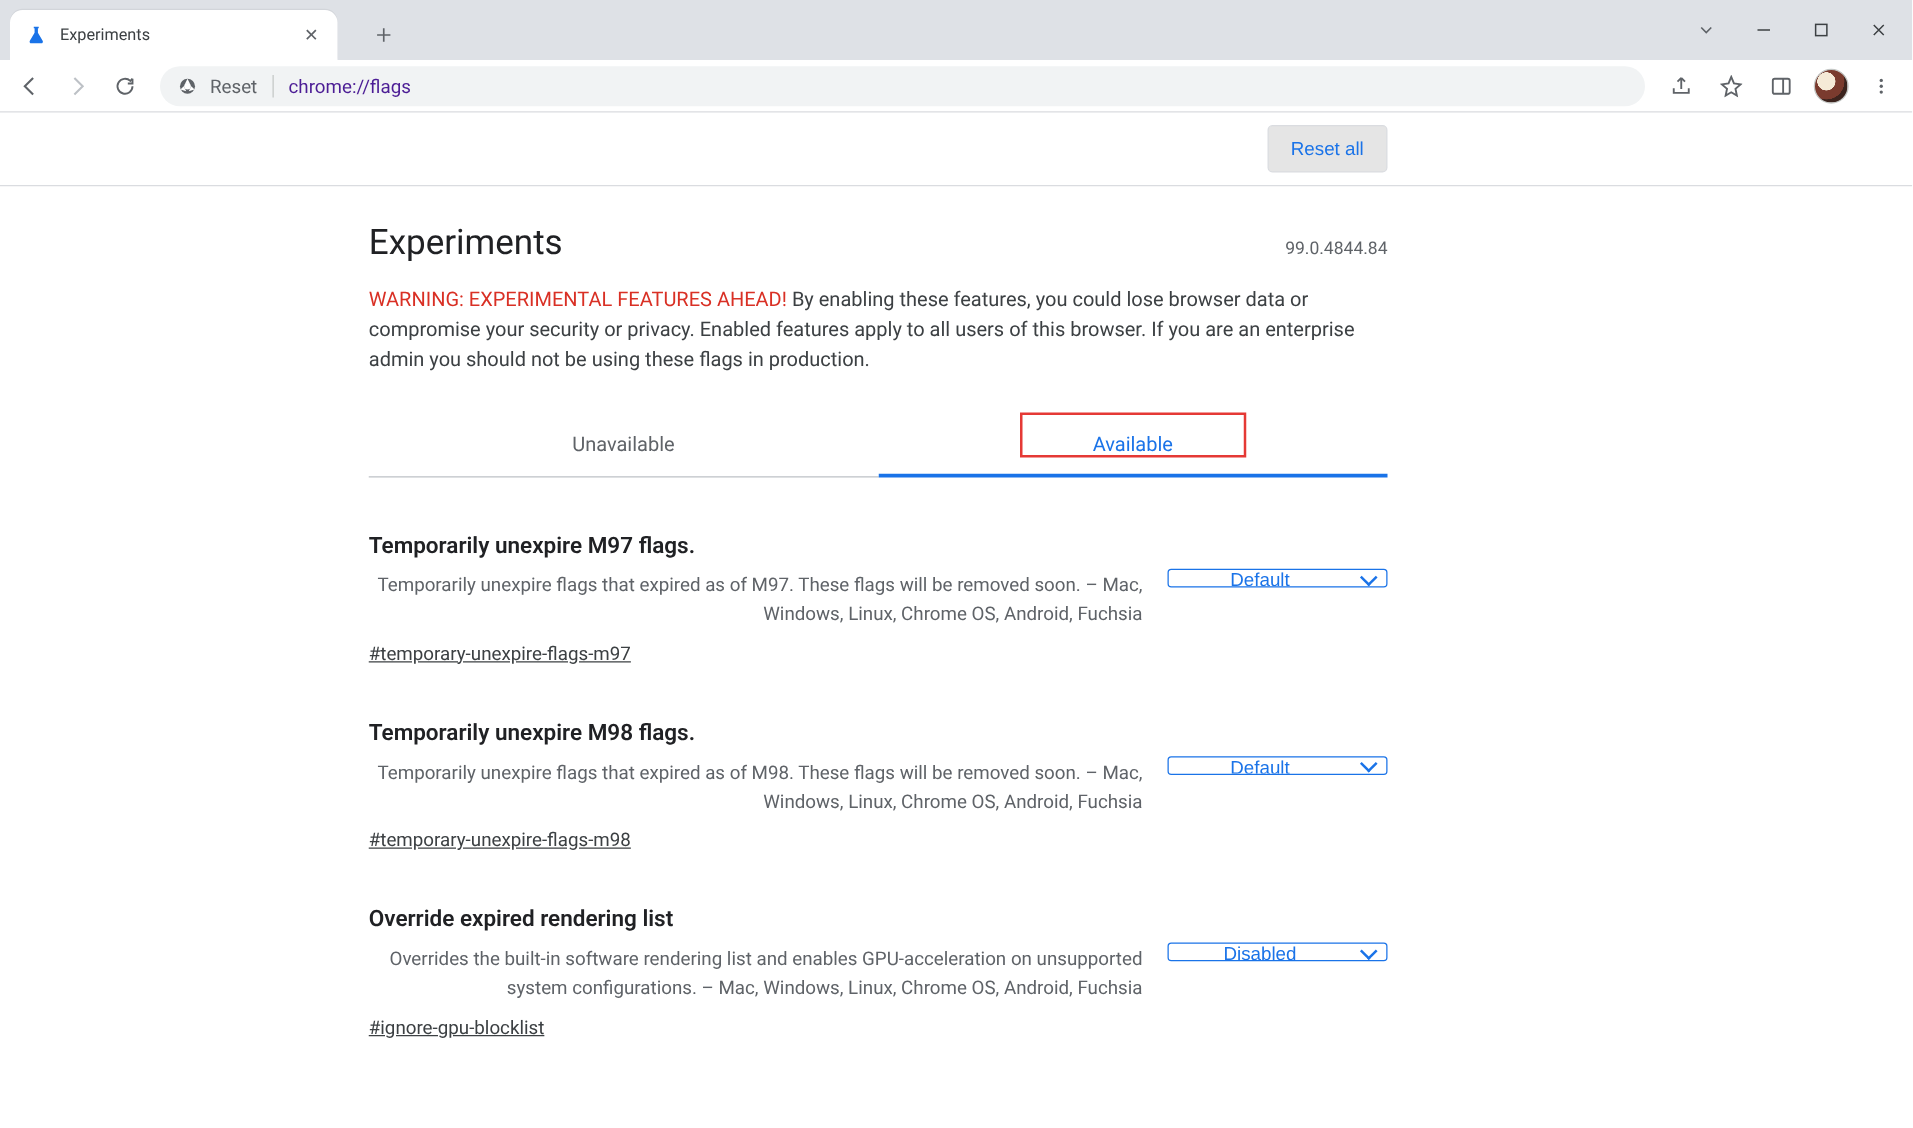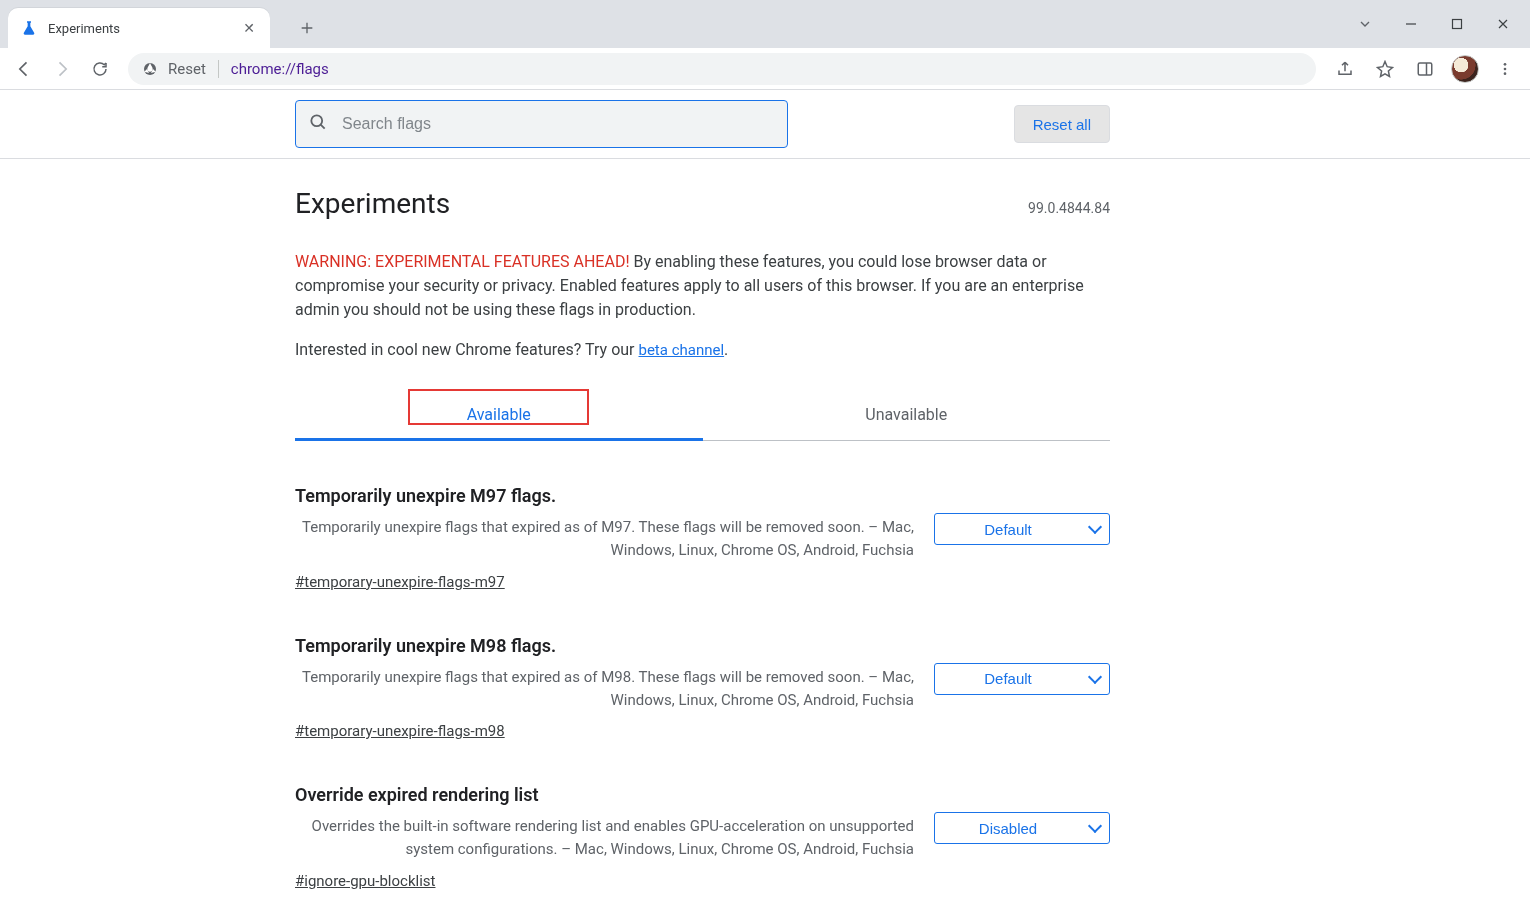--- a/index.html
+++ b/index.html
@@ -42,39 +42,39 @@
   .searchbox { width:493px; height:48px; border:1px solid #1a73e8; background:#f1f3f4; display:flex; align-items:center; border-radius:4px; padding:0 12px; gap:12px; }
   .searchbox input { border:none; background:transparent; font-size:16px; flex:1; outline:none; color:#202124; }
   .searchbox input::placeholder { color:#80868b; }
   .reset-btn { margin-left:auto; margin-right:0; height:38px; padding:0 18px; border:1px solid #dadce0; border-radius:4px; background:#e5e5e5; color:#1a73e8; font-size:15px; font-weight:500; cursor:pointer; }
   .topbar-inner { max-width:815px; margin:0 0 0 295px; display:flex; align-items:center; padding:10px 0; }
 
   .header-row { display:flex; align-items:baseline; justify-content:space-between; margin-top:28px; max-width:815px; }
   h1 { font-size:28px; font-weight:400; margin:0; color:#202124; }
   .version { color:#5f6368; font-size:14px; }
 
-  .warning-para { max-width:815px; font-size:16px; line-height:1.5; color:#3c4043; margin-top:30px; }
+  .warning-para { max-width:815px; font-size:16px; line-height:1.5; color:#3c4043; margin-top:18px; }
   .warning-red { color:#d93025; }
   .interest-para { max-width:815px; font-size:16px; color:#3c4043; margin-top:18px; }
   .beta-link { color:#1a73e8; text-decoration:underline; font-size:15px; cursor:pointer; }
 
   .tabs-row { display:flex; max-width:815px; margin-top:32px; }
   .tab-item { flex:1; text-align:center; padding:14px 0; font-size:16px; cursor:pointer; }
   .tab-item.available { color:#1a73e8; border-bottom:3px solid #1a73e8; position:relative; }
   .tab-item.unavailable { color:#5f6368; border-bottom:1px solid #bdc1c6; }
   .red-box { position:absolute; border:2px solid #e53935; width:181px; height:36px; left:113px; top:-2px; pointer-events:none; }
 
   .flags-list { max-width:815px; }
   .flag { padding-top:44px; display:flex; align-items:flex-start; gap:20px; }
   .flag-text { flex:1; }
   .flag-title { font-weight:600; font-size:18px; color:#202124; margin-bottom:10px; }
   .flag-desc { font-size:15px; color:#5f6368; line-height:1.55;text-align:right; }
   .flag-anchor { display:inline-block; margin-top:10px; font-size:15px; color:#3c4043; text-decoration:underline; cursor:pointer; }
   .flag-select-wrap { width:176px; padding-top:28px; }
-  .flag-select { width:176px; height:32px; border:1px solid #1a73e8; border-radius:3px; background:#fff; color:#1a73e8; font-size:15px; padding:0 28px 0 0; text-align:center; appearance:none; -webkit-appearance:none; cursor:pointer; position:relative; }
+  .flag-select { width:176px; height:15px; border:1px solid #1a73e8; border-radius:3px; background:#fff; color:#1a73e8; font-size:15px; padding:0 28px 0 0; text-align:center; appearance:none; -webkit-appearance:none; cursor:pointer; position:relative; }
   .select-wrap { position:relative; display:inline-block; }
   .select-wrap::after { content:""; position:absolute; right:10px; top:50%; width:8px; height:8px; border-right:2px solid #1a73e8; border-bottom:2px solid #1a73e8; transform:translateY(-70%) rotate(45deg); pointer-events:none; }
 </style>
 </head>
 <body>
 
 <div class="window">
 
   <div class="titlebar">
     <div class="tab">
@@ -170,55 +170,43 @@
           <circle cx="12" cy="19" r="2"></circle>
         </svg>
     </div>
   </div>
 
   <div class="content-area">
     <div class="page-scroll">
 
       <div class="topbar-row-wrap">
         <div class="topbar-inner">
-          <div class="searchbox">
-            <span>
-              <svg width="20" height="20" viewBox="0 0 24 24" fill="none" stroke="#5f6368" stroke-width="2.2">
-                  <circle cx="10.5" cy="10.5" r="6.5"></circle>
-                  <line x1="20" y1="20" x2="15.2" y2="15.2"></line>
-                </svg>
-            </span>
-            <input type="text" placeholder="Search flags" style="">
-          </div>
           <button class="reset-btn">Reset all</button>
         </div>
       </div>
 
       <div class="page-inner">
 
         <div class="header-row">
           <h1>Experiments</h1>
           <span class="version">99.0.4844.84</span>
         </div>
 
         <p class="warning-para">
           <span class="warning-red">WARNING: EXPERIMENTAL FEATURES AHEAD!</span><span> By enabling these features, you could lose browser data or compromise your security or privacy. Enabled features apply to all users of this browser. If you are an enterprise admin you should not be using these flags in production.</span>
         </p>
 
-        <p class="interest-para">
-          <span>Interested in cool new Chrome features? Try our </span><a class="beta-link">beta channel</a><span>.</span>
-        </p>
 
         <div class="tabs-row">
+          <div class="tab-item unavailable">
+            <span>Unavailable</span>
+          </div>
           <div class="tab-item available">
             <span>Available</span>
             <div class="red-box"></div>
-          </div>
-          <div class="tab-item unavailable">
-            <span>Unavailable</span>
           </div>
         </div>
 
         <div class="flags-list" id="flags-list">
 
         <div class="flag">
               <div class="flag-text"><div class="flag-title">Temporarily unexpire M97 flags.</div><div class="flag-desc">Temporarily unexpire flags that expired as of M97. These flags will be removed soon. – Mac, Windows, Linux, Chrome OS, Android, Fuchsia</div><a class="flag-anchor">#temporary-unexpire-flags-m97</a></div>
               <div class="flag-select-wrap"><span class="select-wrap"><select class="flag-select"><option>Default</option><option>Enabled</option><option>Disabled</option></select></span></div>
             </div>
             <div class="flag">

